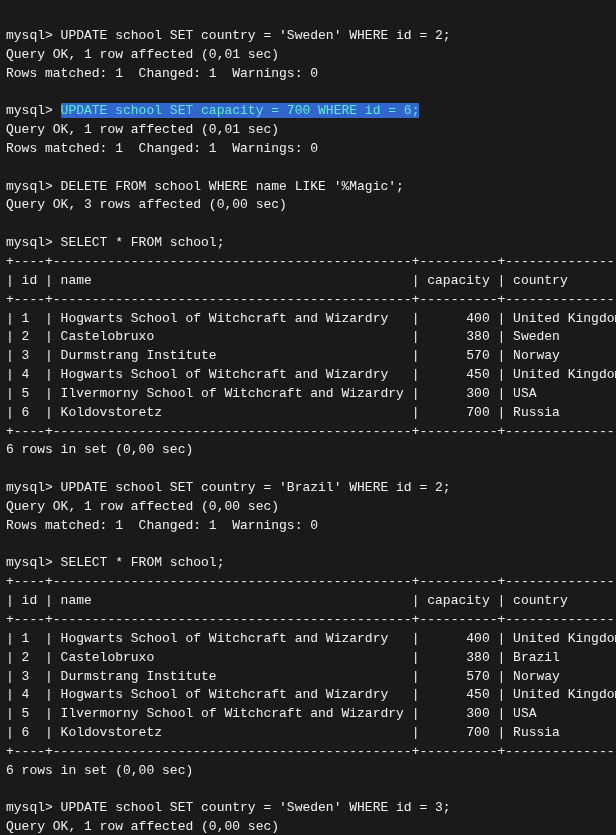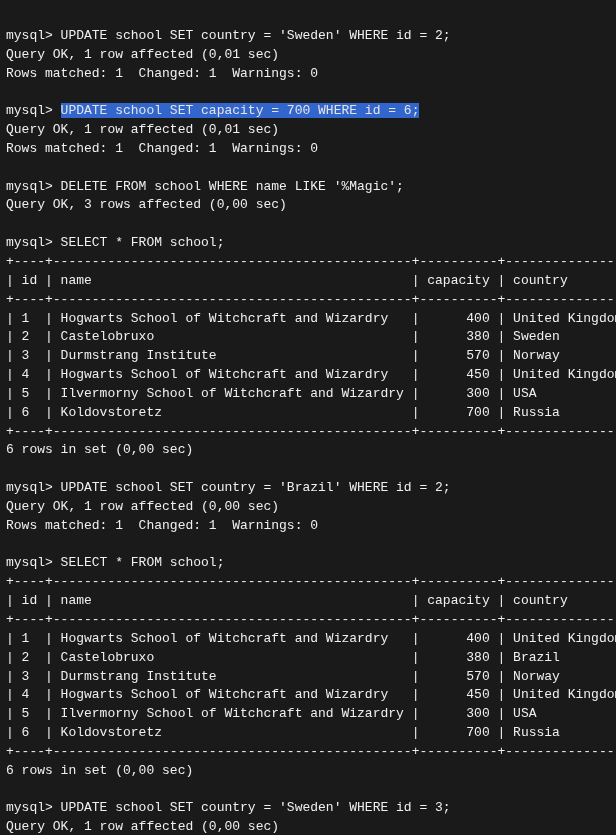--- a/index.html
+++ b/index.html
@@ -13,21 +13,21 @@
       min-height: 835px;
       padding: 8px 6px;
       overflow-x: hidden;
     }
     .terminal {
       white-space: pre;
       word-break: break-all;
     }
     .highlight {
       background-color: #3366cc;
-      color: #e5e5e5;
+      color: #5eead4;
     }
   </style>
 </head>
 <body>
 
 <div class="terminal">
 <span>mysql&gt; UPDATE school SET country = 'Sweden' WHERE id = 2;
 Query OK, 1 row affected (0,01 sec)
 Rows matched: 1  Changed: 1  Warnings: 0
 

